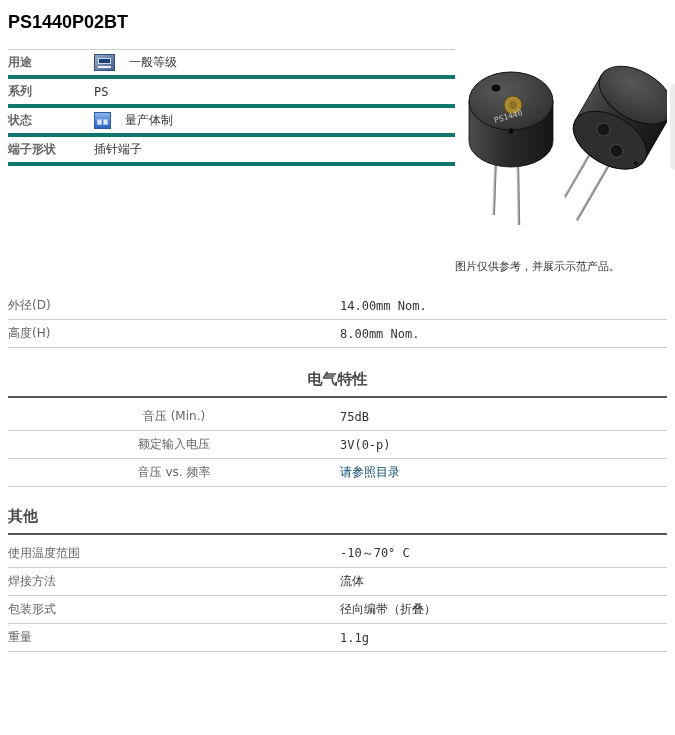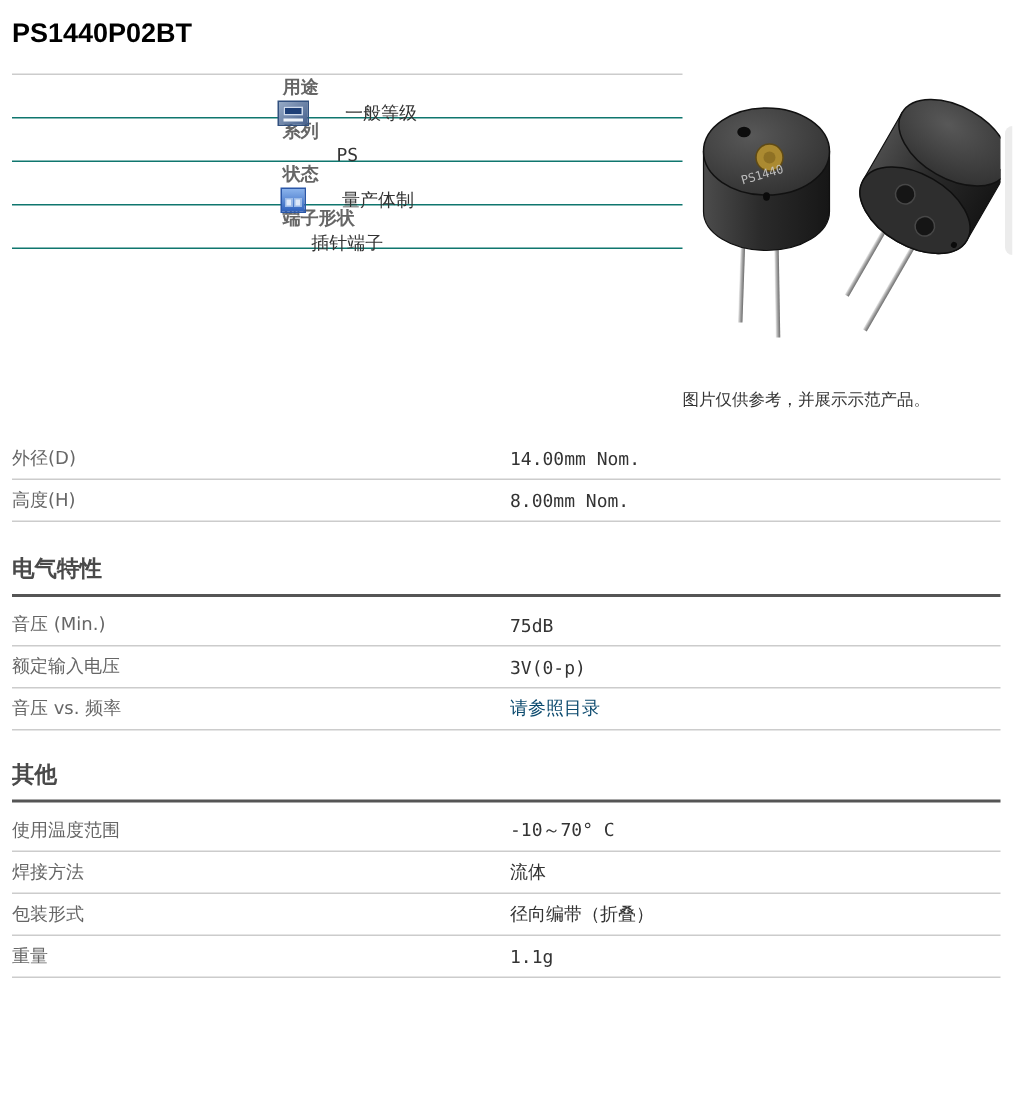--- a/index.html
+++ b/index.html
@@ -12,23 +12,23 @@
 
   .title {
     font-family:"Liberation Sans","DejaVu Sans",sans-serif;
     font-size:18px; font-weight:bold; color:#000; margin:2px 0 16px 0;
   }
 
   .top-area { display:flex; align-items:flex-start; }
 
   
   .info-table { width:447px; border-top:1px solid #ccc; }
-  .info-row { display:flex; align-items:center; height:29px; border-bottom:1px solid #0f766e;flex-direction:column; }
+  .info-row { display:flex; align-items:center; height:29px; border-bottom:4px solid #0f766e; }
   .info-label { width:86px; font-size:12px; font-weight:bold; color:#666; }
-  .info-value { display:flex; align-items:center; gap:24px; font-size:12px; color:#333;
+  .info-value { display:flex; align-items:center; gap:14px; font-size:12px; color:#333;
                 font-family:"DejaVu Sans Mono","DejaVu Sans",monospace; }
 
   .icon-monitor { width:21px; height:17px; display:inline-block; position:relative;
     background:linear-gradient(135deg,#97abc6,#46608d); border:1px solid #31507f; }
   .icon-monitor i.scr { position:absolute; left:3px; right:3px; top:3px; bottom:6px;
     background:#1d3f77; border:1px solid #cfdbec; }
   .icon-monitor i.bar { position:absolute; left:3px; right:3px; bottom:2px; height:2px; background:#eef3fa; }
 
   .icon-factory { width:17px; height:17px; display:inline-block; position:relative;
     background:linear-gradient(#8ab3ec,#2f62bd); border:1px solid #2a57a8; }
@@ -42,21 +42,21 @@
   .product-photo { display:block; cursor:pointer; }
   .image-caption { font-size:11px; color:#333; margin-top:10px; white-space:nowrap; }
 
   .next-image-peek { position:absolute; right:0; top:84px; width:5px; height:86px;
     background:#ececec; border-radius:5px 0 0 5px; cursor:pointer; }
 
   
   .section-title { font-size:15px; font-weight:bold; color:#4a4a4a;
     padding-bottom:7px; border-bottom:2px solid #555; margin:0; }
   .sec-dims   { margin-top:18px; }
-  .sec-elec   { margin-top:22px; }
+  .sec-elec   { margin-top:22px;text-align:center; }
   .sec-other  { margin-top:20px; }
   .spec-table { margin-top:5px; }
   .spec-row { display:flex; align-items:center; height:28px; border-bottom:1px solid #ccc; }
   .spec-label { width:332px; font-size:12px; color:#666; }
   .spec-value { font-size:12px; color:#333;
     font-family:"DejaVu Sans Mono","DejaVu Sans",monospace; }
   .spec-value .link { color:#0c4a6e; cursor:pointer; font-family:"DejaVu Sans","Liberation Sans",sans-serif; }
 </style>
 </head>
 <body>

